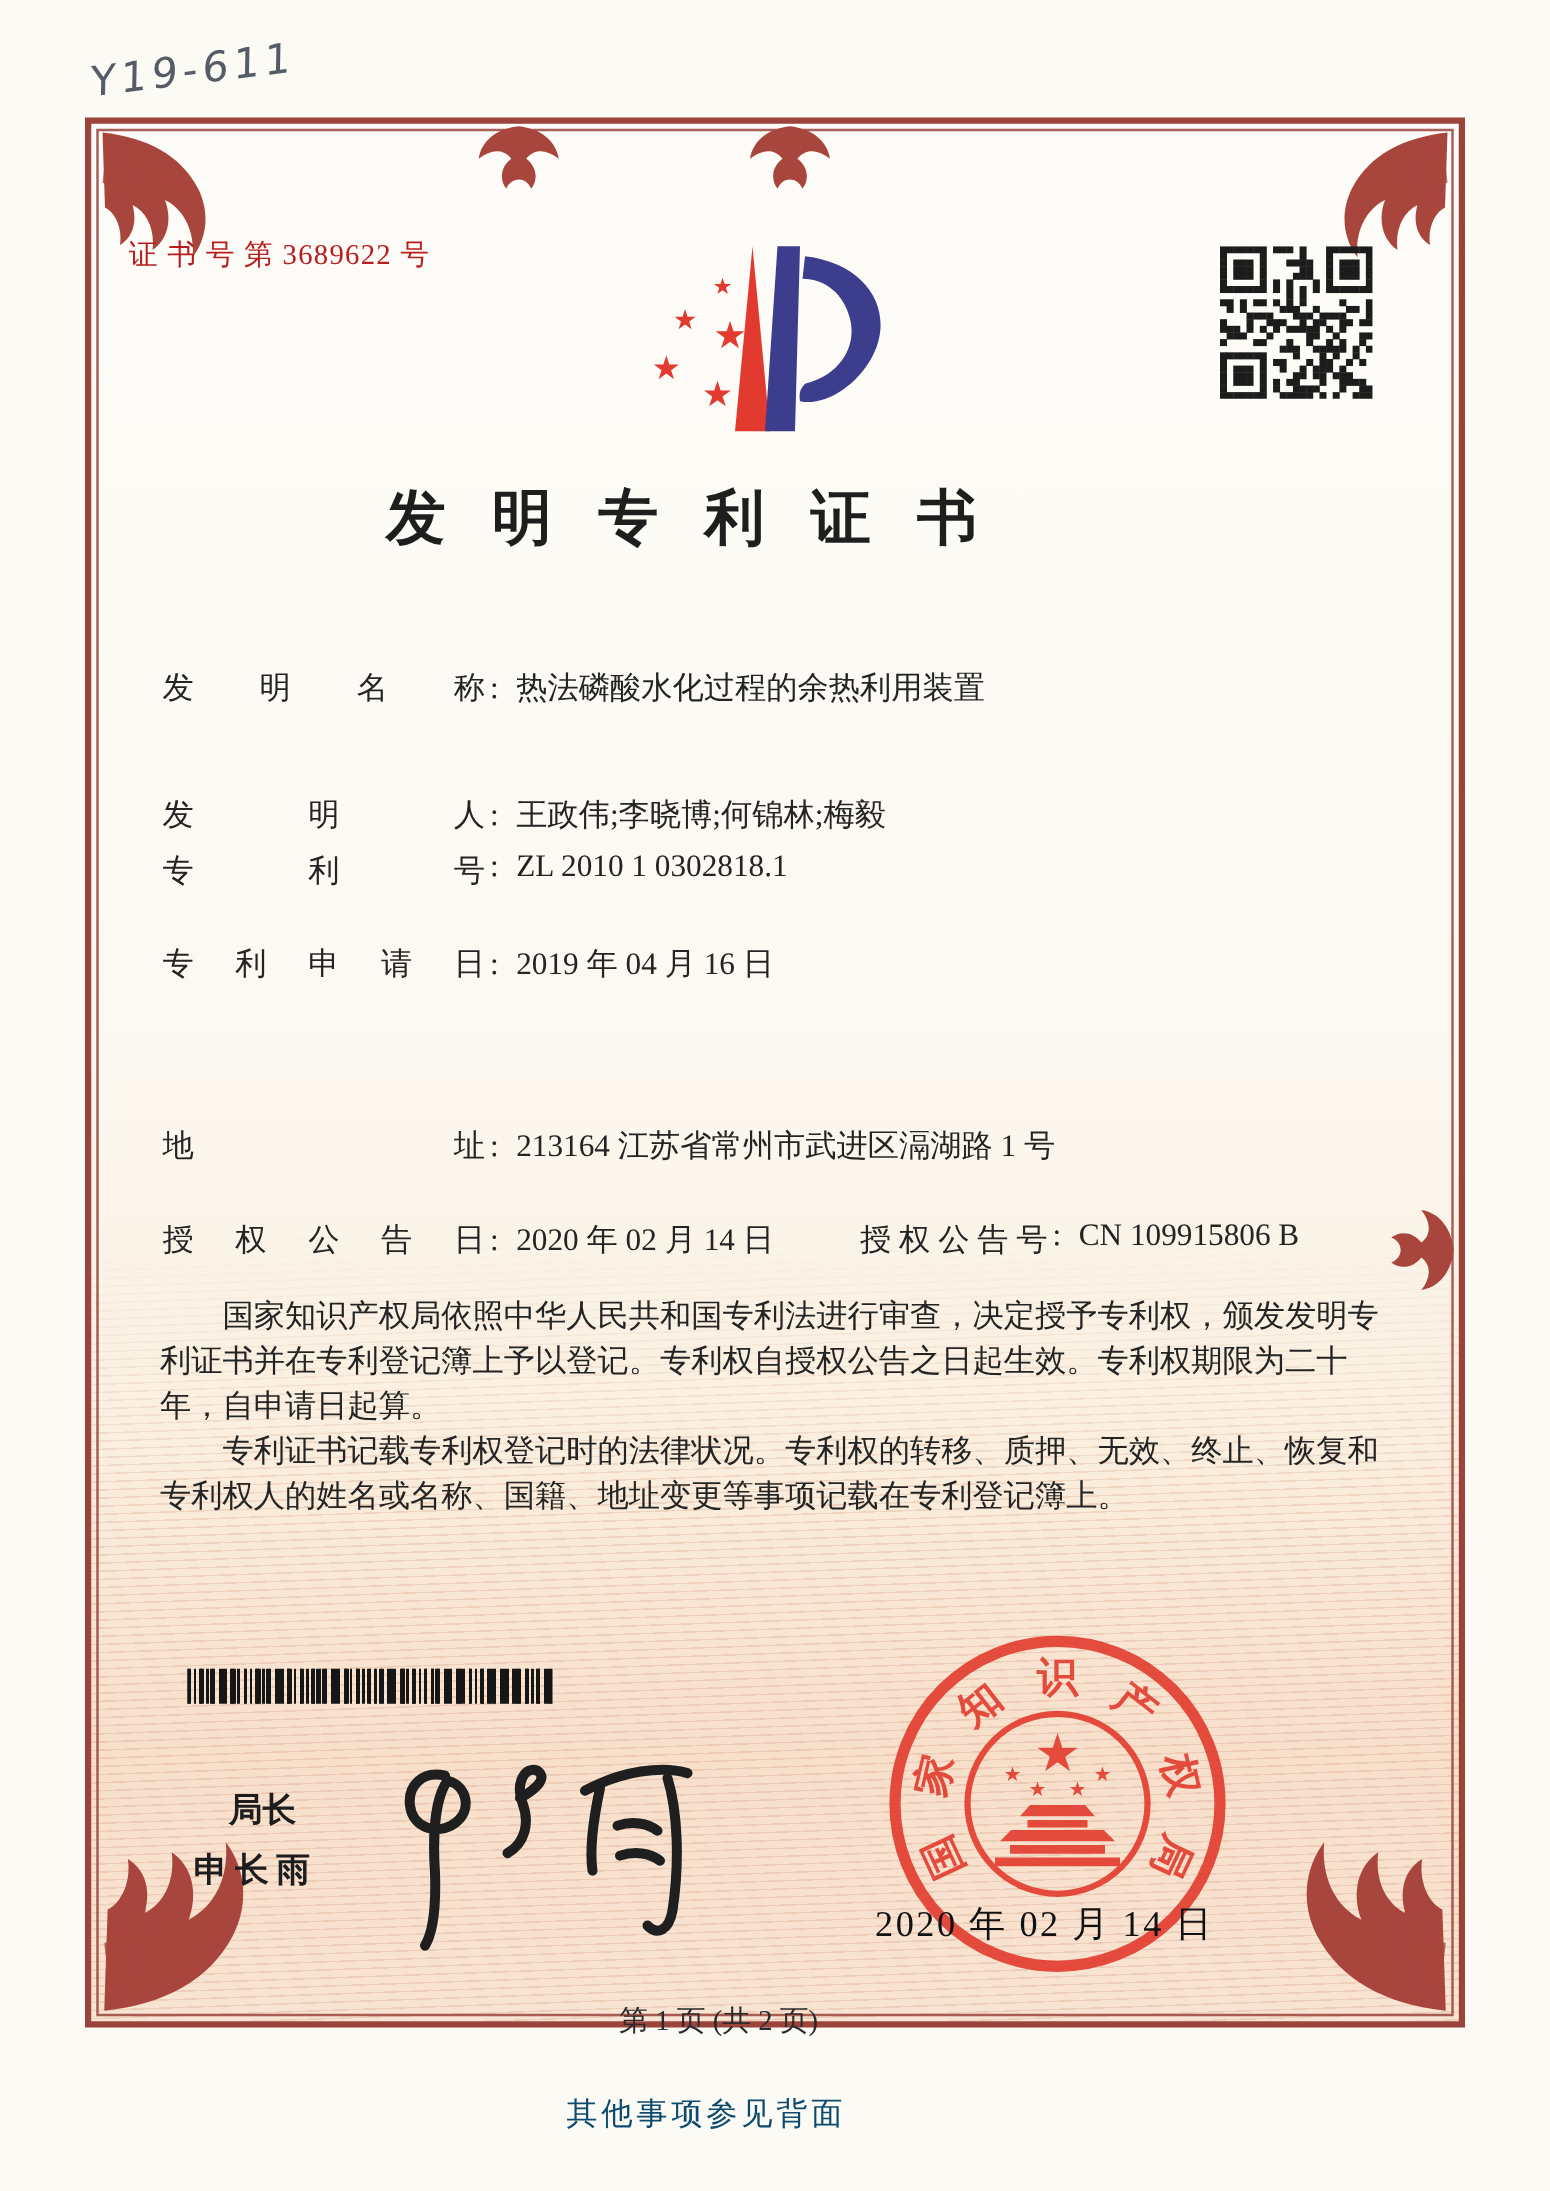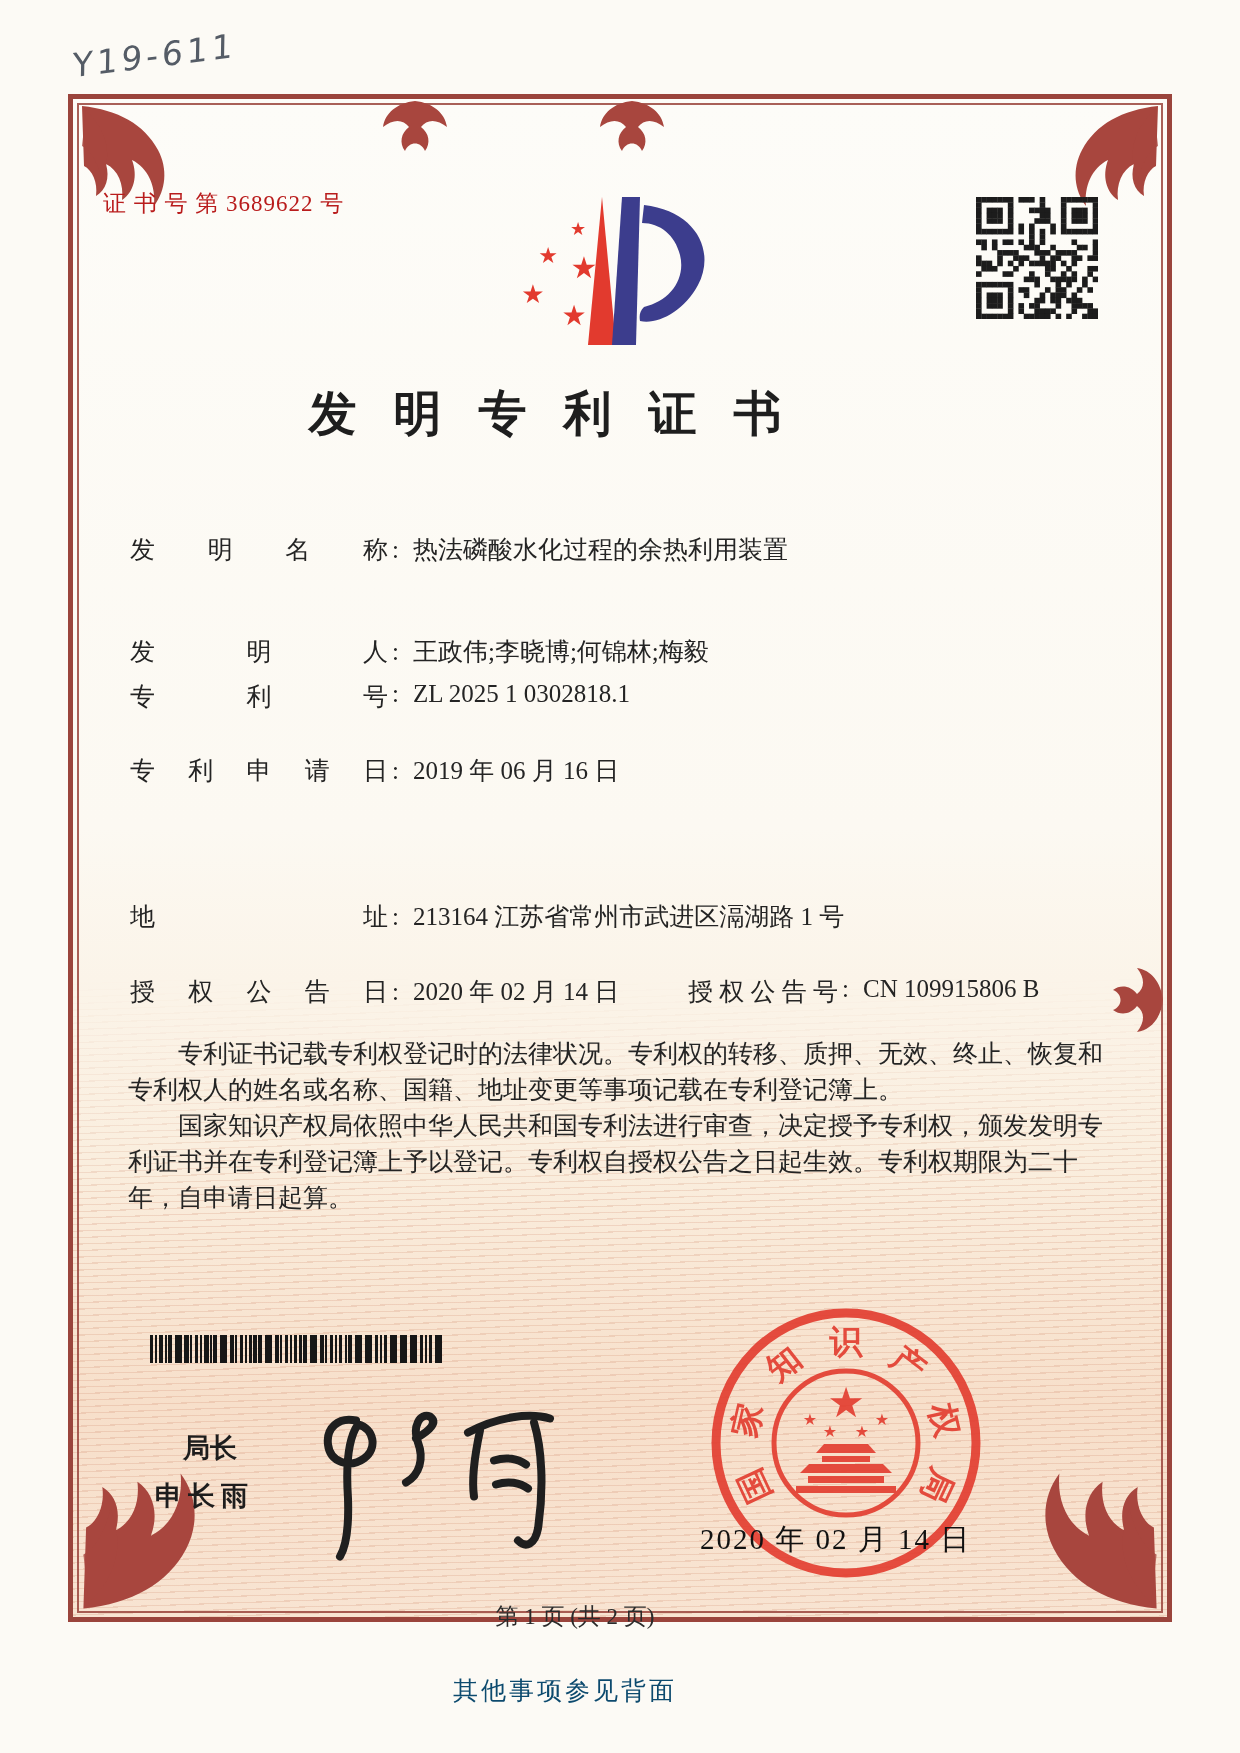--- a/index.html
+++ b/index.html
@@ -356,39 +356,39 @@
     <span>发明专利证书</span>
   </div>
 
   <div class="row" style="top:533px">
     <span class="f-label">发明名称</span><span class="colon">:</span><span>热法磷酸水化过程的余热利用装置</span>
   </div>
   <div class="row" style="top:635px">
     <span class="f-label">发明人</span><span class="colon">:</span><span>王政伟;李晓博;何锦林;梅毅</span>
   </div>
   <div class="row" style="top:680px">
-    <span class="f-label">专利号</span><span class="colon">:</span><span>ZL 2025 1 0302818.1</span>
+    <span class="f-label">专利号</span><span class="colon">:</span><span>ZL 2010 1 0302818.1</span>
   </div>
   <div class="row" style="top:754px">
-    <span class="f-label">专利申请日</span><span class="colon">:</span><span>2019 年 06 月 16 日</span>
+    <span class="f-label">专利申请日</span><span class="colon">:</span><span>2019 年 04 月 16 日</span>
   </div>
   <div class="row" style="top:900px">
     <span class="f-label">地址</span><span class="colon">:</span><span>213164 江苏省常州市武进区滆湖路 1 号</span>
   </div>
   <div class="row" style="top:975px;width:1000px">
     <span class="f-label">授权公告日</span><span class="colon">:</span><span>2020 年 02 月 14 日</span>
     <span class="grant-no">
       <span class="g-label">授权公告号</span><span class="colon">:</span><span>CN 109915806 B</span>
     </span>
   </div>
   <style>.row{left:130px;}</style>
 
   <div class="paras">
+    <p>国家知识产权局依照中华人民共和国专利法进行审查，决定授予专利权，颁发发明专利证书并在专利登记簿上予以登记。专利权自授权公告之日起生效。专利权期限为二十年，自申请日起算。</p>
     <p>专利证书记载专利权登记时的法律状况。专利权的转移、质押、无效、终止、恢复和专利权人的姓名或名称、国籍、地址变更等事项记载在专利登记簿上。</p>
-    <p>国家知识产权局依照中华人民共和国专利法进行审查，决定授予专利权，颁发发明专利证书并在专利登记簿上予以登记。专利权自授权公告之日起生效。专利权期限为二十年，自申请日起算。</p>
   </div>
 
   <div class="barcode"></div>
 
   <div class="director-title">局长</div>
   <div class="director-name">申长雨</div>
 
   <svg class="sig" width="280" height="195" viewBox="0 0 280 190">
     <g fill="none" stroke="#1f1f1f" stroke-width="8" stroke-linecap="round" stroke-linejoin="round">
       <path d="M58,42 C40,38 28,50 30,66 C32,84 52,90 66,80 C80,70 76,50 60,46 C50,60 48,90 50,120 C51,150 48,168 42,178"></path>

